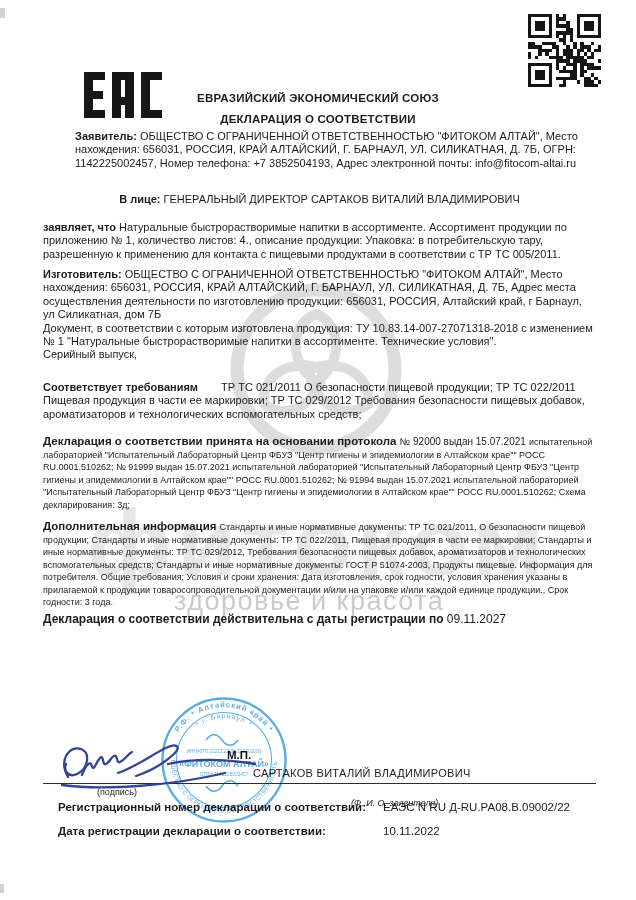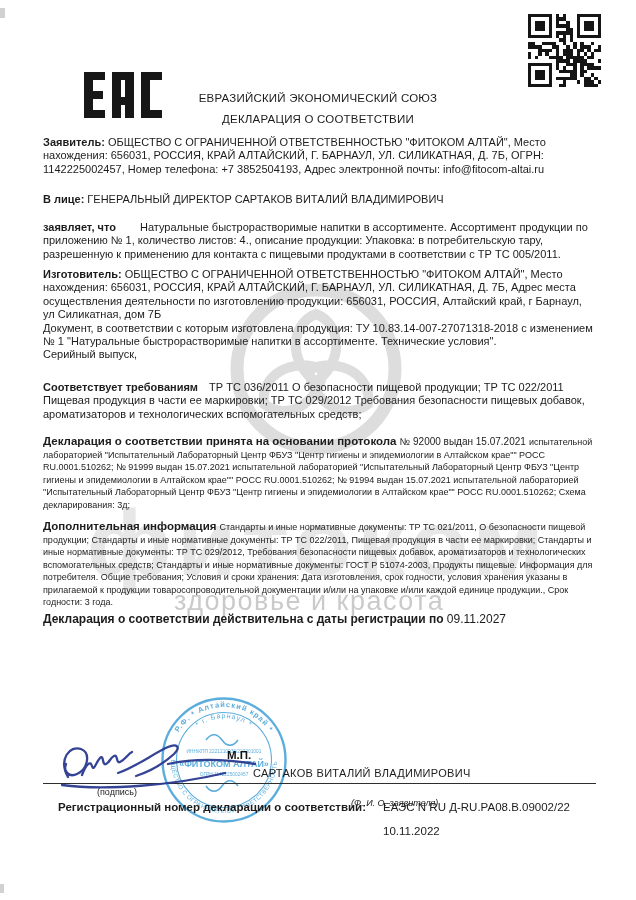--- a/index.html
+++ b/index.html
@@ -14,35 +14,35 @@
     font-size:97px;font-weight:bold;letter-spacing:5px;
     color:#d0d0d0;opacity:.5;transform:scaleY(.95);white-space:nowrap;
   }
   .wm-tagline{
     left:174px;top:586px;font-size:27px;letter-spacing:1.5px;
     color:#c5c5c5;opacity:.9;white-space:nowrap;
   }
   
   .eac{position:absolute;left:84px;top:72px;z-index:1;}
   .qr{position:absolute;left:528px;top:14px;z-index:1;}
-  .title{position:absolute;left:0;width:636px;text-align:center;font-weight:normal;
+  .title{position:absolute;left:0;width:636px;text-align:center;font-weight:bold;
          font-size:11.5px;letter-spacing:.2px;z-index:1;}
   .title1{top:92px;}
   .title2{top:113px;}
   .sr{position:absolute;width:1px;height:1px;overflow:hidden;clip:rect(0 0 0 0);}
   
   .sec{position:absolute;left:43px;width:553px;font-size:11px;line-height:13.4px;z-index:1;}
   .lbl{font-weight:bold;}
   .lbl-lg{font-weight:bold;font-size:11.5px;}
-  .gap8{margin-right:8px;}
-  .gap12{margin-right:21px;}
+  .gap8{margin-right:20px;}
+  .gap12{margin-right:0;}
   .small{font-size:9px;line-height:11.5px;}
   .lead{font-size:10px;}
-  .sec-applicant{top:136px;}
-  .sec-person{top:193px;}
+  .sec-applicant{top:130px;margin-left:32px;}
+  .sec-person{top:193px;text-align:center;}
   .sec-declares{top:221px;}
   .sec-manufacturer{top:268px;}
   .sec-complies{top:381px;}
   .sec-basis{top:436px;line-height:11.5px;}
   .sec-additional{top:521px;line-height:11.5px;}
   .sec-validity{top:611px;font-size:12px;font-weight:bold;line-height:16px;}
   .sec-validity .reg{font-weight:normal;}
   
   .stamp{position:absolute;left:154px;top:690px;z-index:2;opacity:.85;}
   .signature{position:absolute;left:50px;top:737px;z-index:3;}
@@ -365,21 +365,21 @@
     <div>
       <span class="lbl">Изготовитель:</span>
       <span>ОБЩЕСТВО С ОГРАНИЧЕННОЙ ОТВЕТСТВЕННОСТЬЮ "ФИТОКОМ АЛТАЙ", Место нахождения: 656031, РОССИЯ, КРАЙ АЛТАЙСКИЙ, Г. БАРНАУЛ, УЛ. СИЛИКАТНАЯ, Д. 7Б, Адрес места осуществления деятельности по изготовлению продукции: 656031, РОССИЯ, Алтайский край, г Барнаул, ул Силикатная, дом 7Б</span>
     </div>
     <div>Документ, в соответствии с которым изготовлена продукция: ТУ 10.83.14-007-27071318-2018 с изменением № 1 "Натуральные быстрорастворимые напитки в ассортименте. Технические условия".</div>
     <div>Серийный выпуск,</div>
   </div>
 
   <div class="sec sec-complies">
     <span class="lbl gap8">Соответствует требованиям</span>
-    <span>ТР ТС 036/2011 О безопасности пищевой продукции; ТР ТС 022/2011 Пищевая продукция в части ее маркировки; ТР ТС 029/2012 Требования безопасности пищевых добавок, ароматизаторов и технологических вспомогательных средств;</span>
+    <span>ТР ТС 021/2011 О безопасности пищевой продукции; ТР ТС 022/2011 Пищевая продукция в части ее маркировки; ТР ТС 029/2012 Требования безопасности пищевых добавок, ароматизаторов и технологических вспомогательных средств;</span>
   </div>
 
   <div class="sec sec-basis">
     <span class="lbl-lg">Декларация о соответствии принята на основании протокола</span>
     <span class="lead">№ 92000 выдан 15.07.2021</span>
     <span class="small">испытательной лабораторией "Испытательный Лабораторный Центр ФБУЗ "Центр гигиены и эпидемиологии в Алтайском крае"" РОСС RU.0001.510262; № 91999 выдан 15.07.2021  испытательной лабораторией "Испытательный Лабораторный Центр ФБУЗ "Центр гигиены и эпидемиологии в Алтайском крае"" РОСС RU.0001.510262; № 91994 выдан 15.07.2021  испытательной лабораторией "Испытательный Лабораторный Центр ФБУЗ "Центр гигиены и эпидемиологии в Алтайском крае"" РОСС RU.0001.510262; Схема декларирования: 3д;</span>
   </div>
 
   <div class="sec sec-additional">
     <span class="lbl-lg">Дополнительная информация</span>
@@ -434,18 +434,19 @@
   <div class="mp">М.П.</div>
 
   <div class="fio">САРТАКОВ ВИТАЛИЙ ВЛАДИМИРОВИЧ</div>
 
   <div class="cap cap-sign">(подпись)</div>
   <div class="cap cap-fio">(Ф. И. О. заявителя)</div>
 
   <div class="reg-label row-num">Регистрационный номер декларации о соответствии:</div>
   <div class="reg-value row-num">ЕАЭС N RU Д-RU.РА08.В.09002/22</div>
 
+  <div class="reg-label row-date">Дата регистрации декларации о соответствии:</div>
   <div class="reg-value row-date">10.11.2022</div>
 
   <div class="artifact" style="left:0;top:8px;width:5px;height:10px;"></div>
   <div class="artifact" style="left:0;top:884px;width:4px;height:9px;"></div>
 
 </div>
 
 </body></html>

